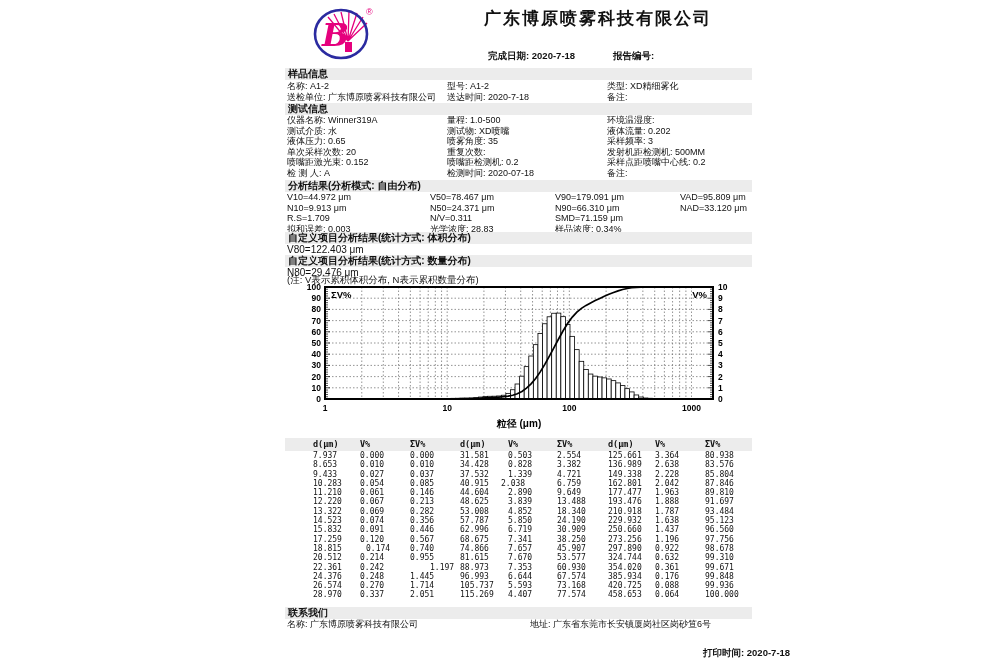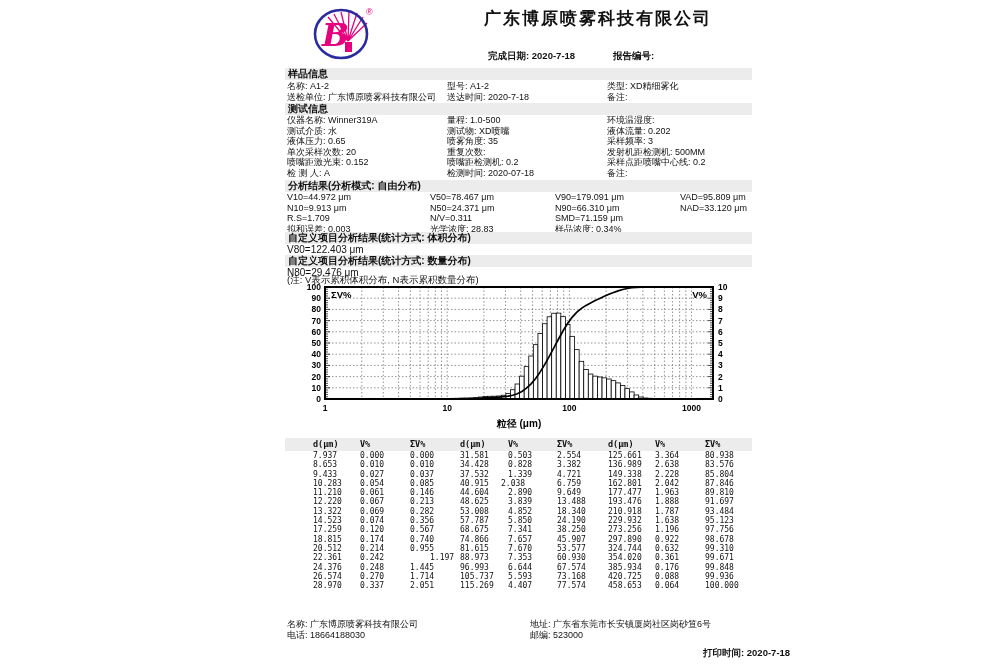--- a/index.html
+++ b/index.html
@@ -436,33 +436,44 @@
         <span class="" style="left: 75px;">0.074</span>
         <span class="" style="left: 125px;">0.356</span>
         <span class="" style="left: 175px;">57.787</span>
         <span class="" style="left: 223px;">5.850</span>
         <span class="" style="left: 272px;">24.190</span>
         <span class="" style="left: 323px; text-align: center;">229.932</span>
         <span class="" style="left: 370px;">1.638</span>
         <span class="" style="left: 420px;">95.123</span>
       </div>
       <div class="trow">
+        <span class="" style="left: 28px;">15.832</span>
+        <span class="" style="left: 75px;">0.091</span>
+        <span class="" style="left: 125px;">0.446</span>
+        <span class="" style="left: 175px;">62.996</span>
+        <span class="" style="left: 223px;">6.719</span>
+        <span class="" style="left: 272px;">30.909</span>
+        <span class="" style="left: 323px;">250.660</span>
+        <span class="" style="left: 370px;">1.437</span>
+        <span class="" style="left: 420px;">96.560</span>
+      </div>
+      <div class="trow">
         <span class="" style="left: 28px;">17.259</span>
         <span class="" style="left: 75px;">0.120</span>
         <span class="" style="left: 125px;">0.567</span>
         <span class="" style="left: 175px;">68.675</span>
         <span class="" style="left: 223px;">7.341</span>
         <span class="" style="left: 272px;">38.250</span>
         <span class="" style="left: 323px;">273.256</span>
         <span class="" style="left: 370px;">1.196</span>
         <span class="" style="left: 420px;">97.756</span>
       </div>
       <div class="trow">
         <span class="" style="left: 28px;">18.815</span>
-        <span class="" style="left: 75px;">0.174</span>
+        <span class="" style="left: 81px;">0.174</span>
         <span class="" style="left: 125px;">0.740</span>
         <span class="" style="left: 175px;">74.866</span>
         <span class="" style="left: 223px;">7.657</span>
         <span class="" style="left: 272px;">45.907</span>
         <span class="" style="left: 323px;">297.890</span>
         <span class="" style="left: 370px;">0.922</span>
         <span class="" style="left: 420px;">98.678</span>
       </div>
       <div class="trow">
         <span class="" style="left: 28px;">20.512</span>
@@ -514,25 +525,22 @@
         <span class="" style="left: 125px;">2.051</span>
         <span class="" style="left: 175px;">115.269</span>
         <span class="" style="left: 223px;">4.407</span>
         <span class="" style="left: 272px;">77.574</span>
         <span class="" style="left: 323px;">458.653</span>
         <span class="" style="left: 370px;">0.064</span>
         <span class="" style="left: 420px;">100.000</span>
       </div>
     </div>
 
+  <div class="abs secbar" style="top:607px;">联系我们</div>
   <div class="abs rows" id="contact-rows" style="top:619px;">
       <div class="irow">
         <span class="k0">名称: 广东博原喷雾科技有限公司</span>
         <span class="k1">地址: 广东省东莞市长安镇厦岗社区岗砂笪6号</span>
       </div>
-      <div class="irow">
-        <span class="k0">电话: 18664188030</span>
-        <span class="k1">邮编: 523000</span>
-      </div>
     </div>
 
   <div class="abs printtime">打印时间: 2020-7-18</div>
 </div>
 
 </body></html>

